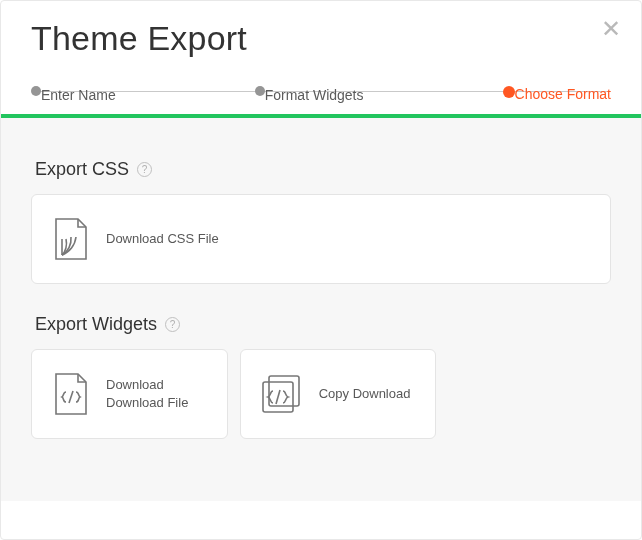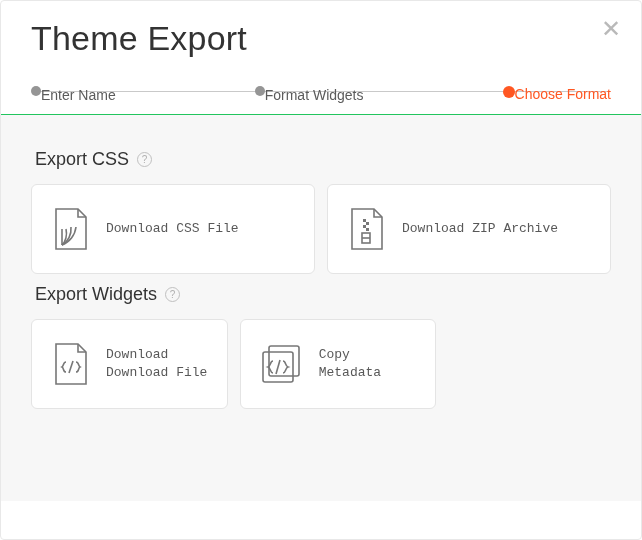--- a/index.html
+++ b/index.html
@@ -67,23 +67,23 @@
   width: 10px;
   height: 10px;
   border-radius: 50%;
   background: #959595;
   margin-bottom: 8px;
 }
 .step.active .step-dot { background: #ff5722; width: 12px; height: 12px; }
 .step.active { color: #ff5722; }
 .content {
   background: #f7f7f7;
-  padding: 28px 30px 30px 30px;
+  padding: 35px 30px 30px 30px;
   height: calc(100% - 151px);
-  border-top: 1px solid #22c55e;
+  border-top: 4px solid #22c55e;
 }
 .section-title {
   font-size: 18px;
   font-weight: 400;
   color: #333;
   display: flex;
   align-items: center;
   gap: 8px;
   margin: 6px 0 14px 4px;
 }
@@ -94,22 +94,21 @@
   width: 15px;
   height: 15px;
   border: 1px solid #c0c0c0;
   border-radius: 50%;
   font-size: 10px;
   color: #b0b0b0;
 }
 .cards {
   display: flex;
   gap: 12px;
-  margin-bottom: 10px;
-  font-family: Liberation Mono, monospace;
+  margin-bottom: 30px;
 }
 .card {
   flex: 1;
   background: #fff;
   border: 1px solid #e4e4e4;
   border-radius: 6px;
   padding: 14px 16px;
   display: flex;
   align-items: center;
   gap: 14px;
@@ -168,33 +167,20 @@
           <path class="icon-stroke" d="M8 4 H30 L38 12 V44 H8 Z"></path>
           <path class="icon-stroke" d="M30 4 V12 H38"></path>
           <path class="icon-stroke" d="M14 40 L14 24"></path>
           <path class="icon-stroke" d="M14 40 A10 14 0 0 0 18 24"></path>
           <path class="icon-stroke" d="M14 40 A16 18 0 0 0 23 22"></path>
           <path class="icon-stroke" d="M14 40 A22 22 0 0 0 28 22"></path>
         </svg>
         <span class="card-label">Download CSS File</span>
       </div>
 
-      <div class="card">
-        <svg width="44" height="48" viewBox="0 0 44 48">
-          <path class="icon-stroke" d="M8 4 H30 L38 12 V44 H8 Z"></path>
-          <path class="icon-stroke" d="M30 4 V12 H38"></path>
-          <rect class="icon-fill" x="19" y="14" width="3" height="3"></rect>
-          <rect class="icon-fill" x="22" y="17" width="3" height="3"></rect>
-          <rect class="icon-fill" x="19" y="20" width="3" height="3"></rect>
-          <rect class="icon-fill" x="22" y="23" width="3" height="3"></rect>
-          <rect class="icon-stroke" x="18" y="28" width="8" height="10"></rect>
-          <line class="icon-stroke" x1="18" y1="33" x2="26" y2="33"></line>
-        </svg>
-        <span class="card-label">Download ZIP Archive</span>
-      </div>
 
 
     </div>
 
     <div class="section-title">
       <span>Export Widgets</span>
       <span class="help-icon">?</span>
     </div>
 
     <div class="cards">
@@ -211,21 +197,21 @@
       </div>
 
       <div class="card">
         <svg width="48" height="44" viewBox="0 0 48 44">
           <rect class="icon-stroke" x="12" y="4" width="30" height="30" rx="2"></rect>
           <rect class="icon-stroke" x="6" y="10" width="30" height="30" rx="2" fill="#f7f7f7"></rect>
           <path class="icon-stroke" d="M16 19 C13 19 14 24 11 25 C14 26 13 31 16 31"></path>
           <path class="icon-stroke" d="M26 19 C29 19 28 24 31 25 C28 26 29 31 26 31"></path>
           <line class="icon-stroke" x1="23" y1="18" x2="19" y2="32"></line>
         </svg>
-        <span class="card-label">Copy Metadata</span>
+        <span class="card-label">Copy Download</span>
       </div>
 
       <div style="flex:1"></div>
 
     </div>
 
   </div>
 </div>
 
 </body></html>

